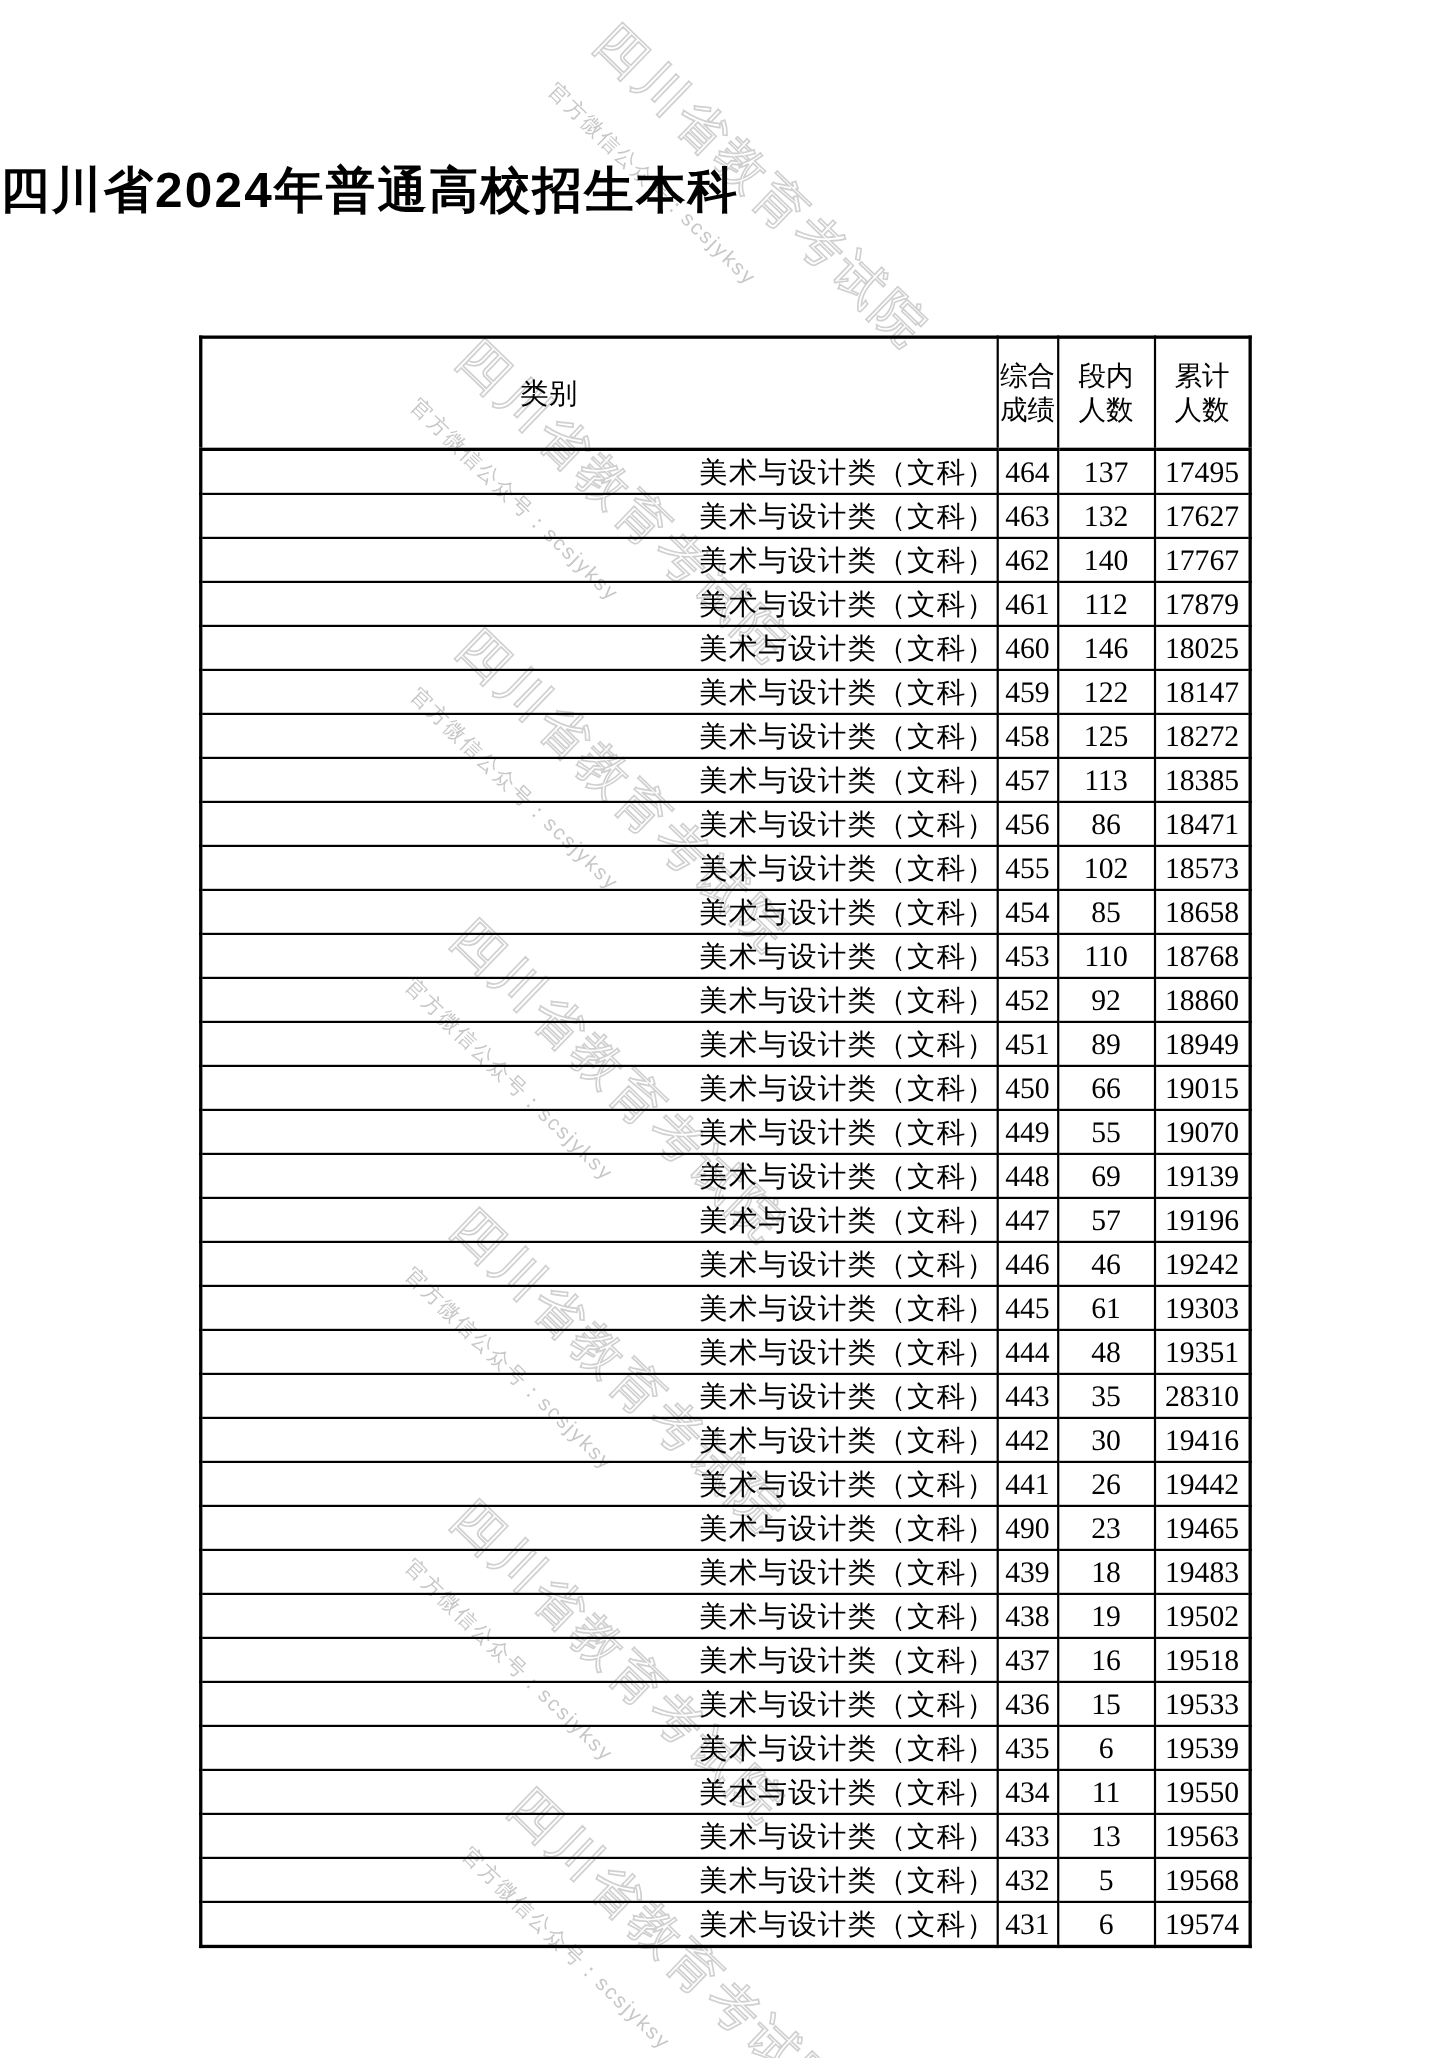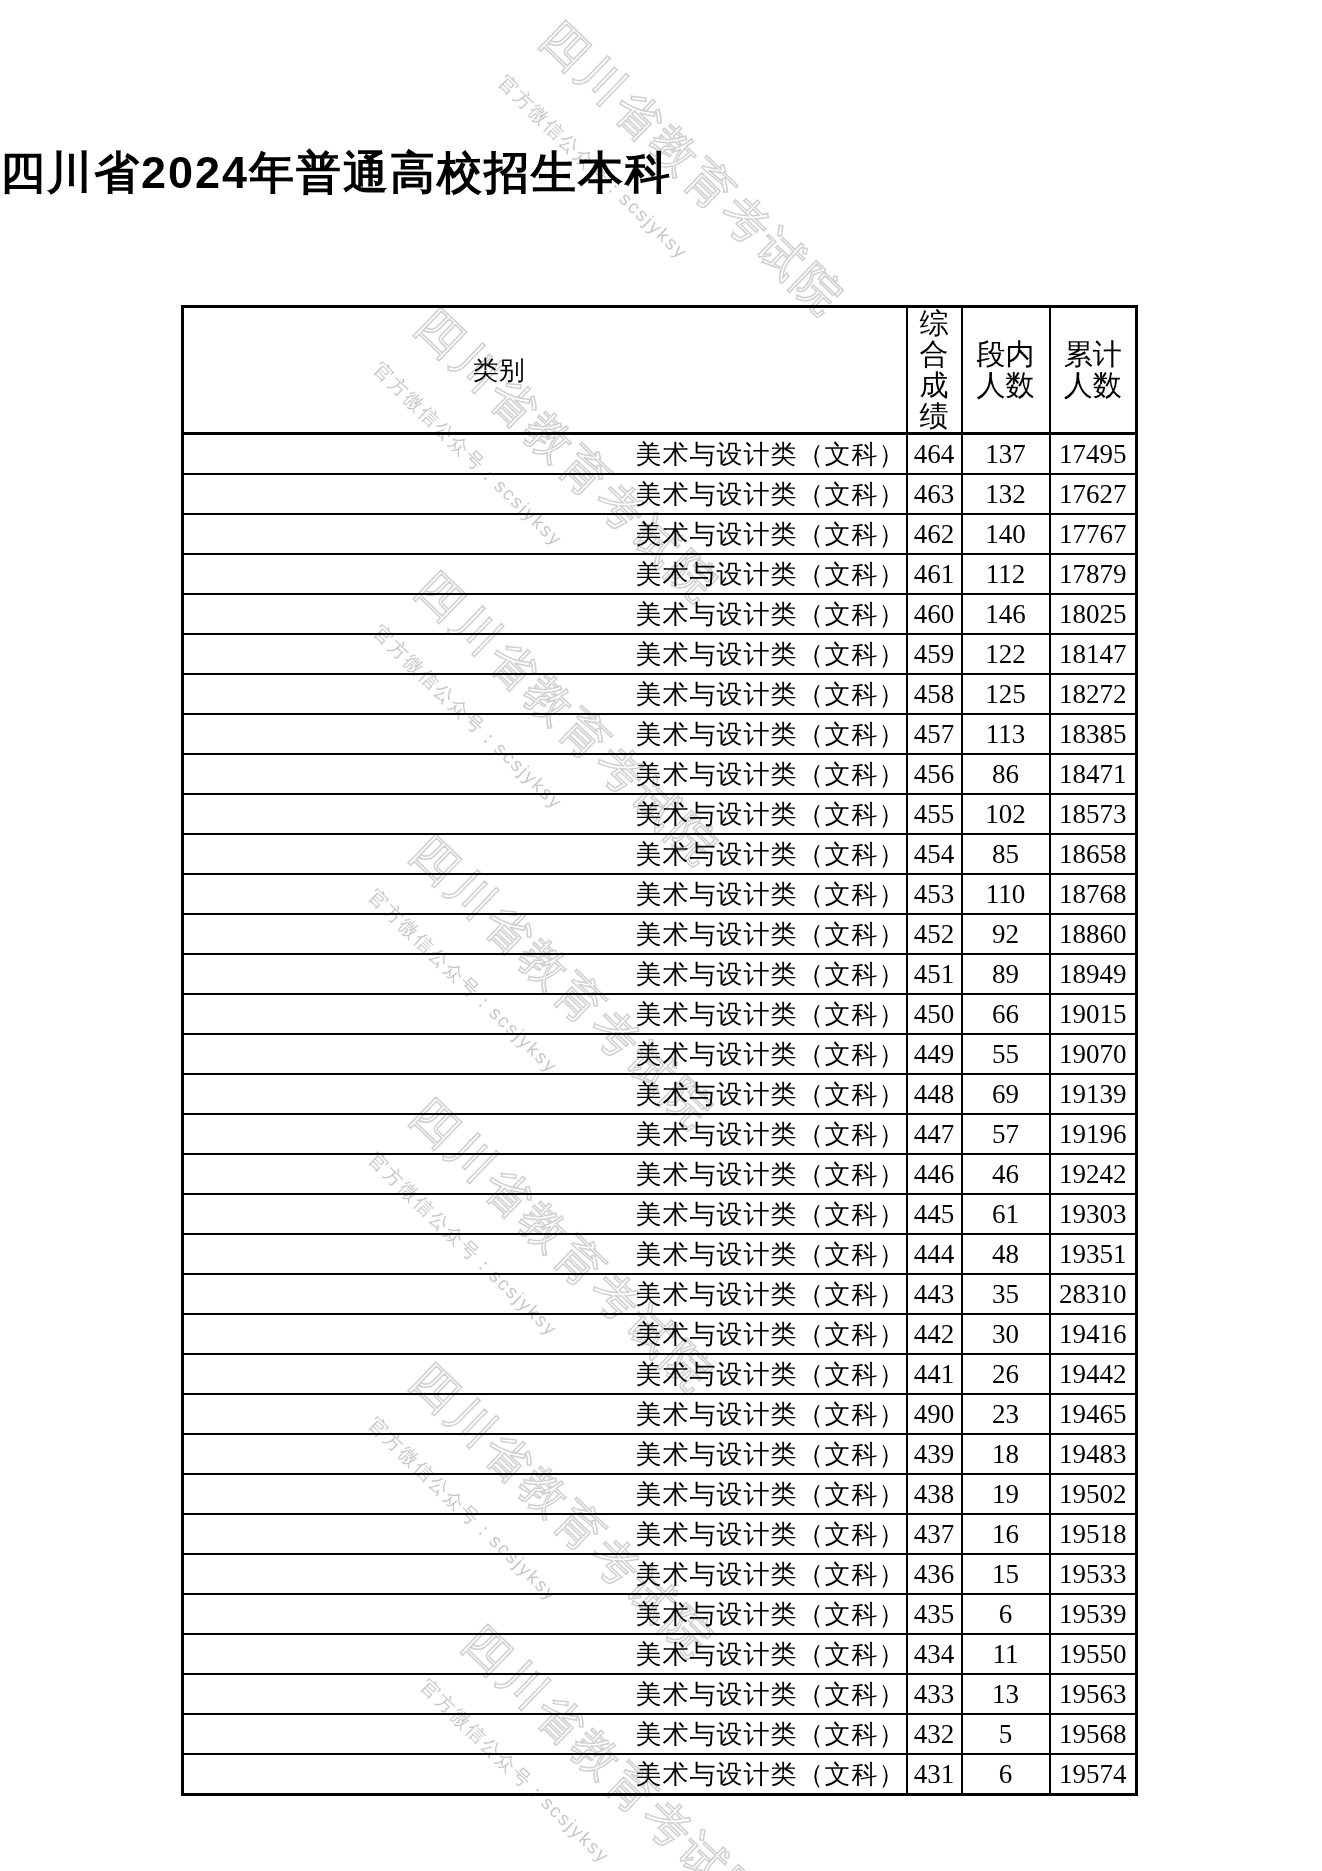--- a/index.html
+++ b/index.html
@@ -71,21 +71,21 @@
   .stat thead th{
     height:99px;
     border-bottom-width:3px;
     font-weight:normal;
     font-size:26px;
     line-height:31px;
     text-align:center;
     vertical-align:middle;
   }
   .stat thead th.h-cat{padding-right:92px;}
-  .stat thead th .two-line{display:block;font-size:29px;line-height:31px;}
+  .stat thead th .two-line{display:block;font-size:25px;line-height:31px;}
   .stat td{
     height:38px;
     font-size:27px;
     vertical-align:middle;
   }
   .stat td.cat{
     text-align:right;
     padding-left:13px;
     font-size:26px;
     letter-spacing:1px;

